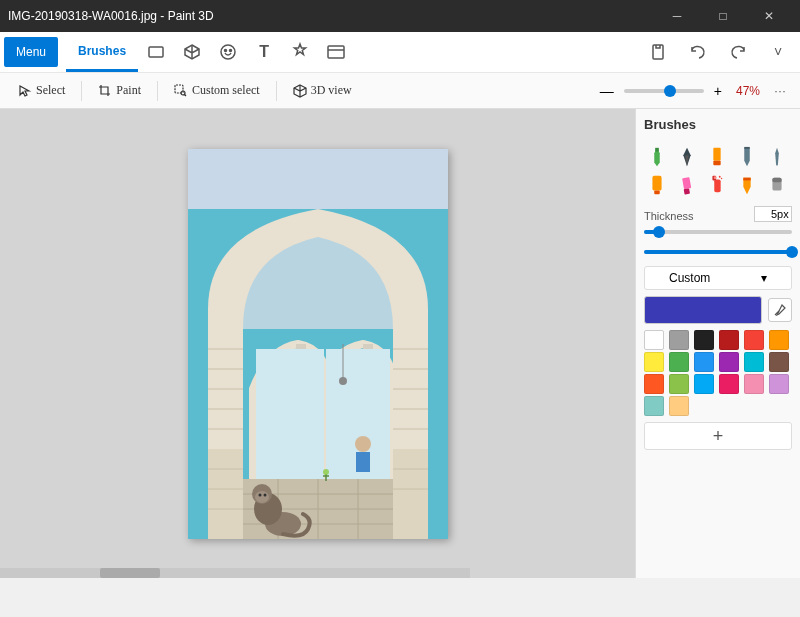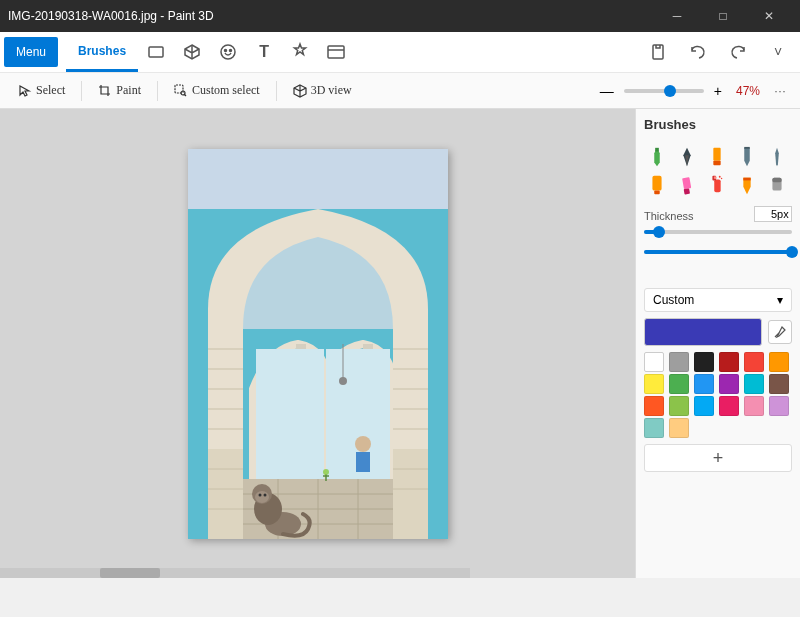--- a/index.html
+++ b/index.html
@@ -187,22 +187,22 @@
       height: 100%; background: #0078d7; border-radius: 2px;
     }
     .slider-thumb {
       width: 12px; height: 12px; background: #0078d7; border-radius: 50%;
       position: absolute; top: -4px;
     }
 
     
     .color-section-header {
       display: flex; align-items: center; justify-content: space-between;
-      background: #fff; border: 1px solid #ddd; padding: 4px 8px;
-      cursor: pointer; border-radius: 3px; margin-bottom: 6px; margin-top: 22px;
+      background: #fff; border: 1px solid #ddd; padding: 4px 24px;
+      cursor: pointer; border-radius: 3px; margin-bottom: 6px;
     }
     .color-section-header span { font-size: 12px; }
 
     .color-preview-row {
       display: flex; align-items: center; gap: 6px; margin-bottom: 6px;
     }
     .color-preview-swatch {
       flex: 1; height: 28px; background: #3a3ab5; border-radius: 3px;
       border: 1px solid #ccc;
     }

